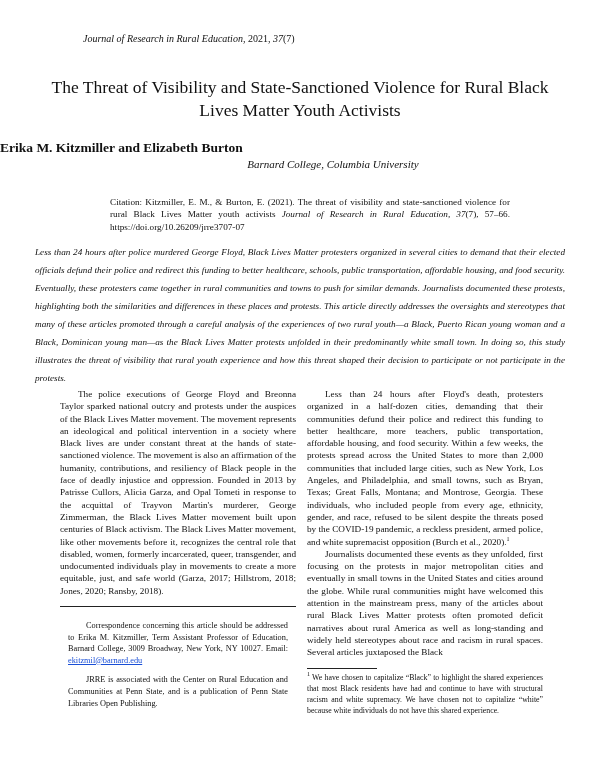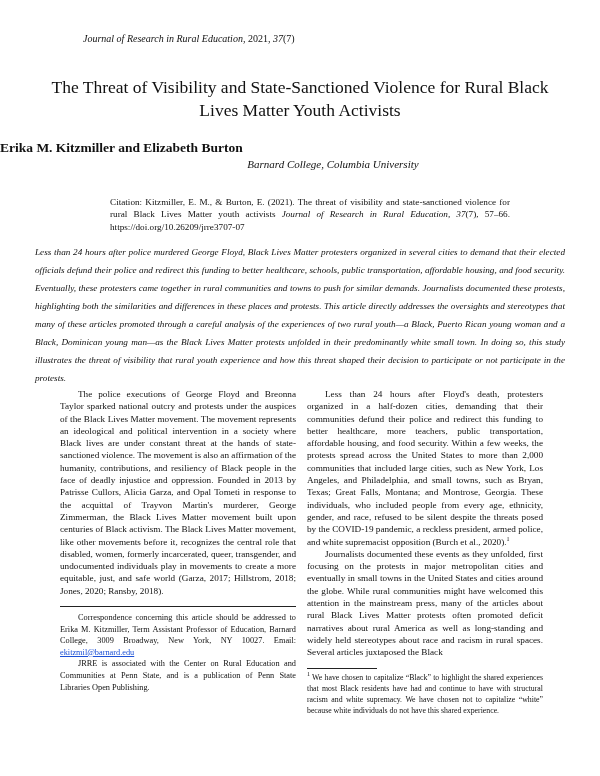--- a/index.html
+++ b/index.html
@@ -20,21 +20,21 @@
               line-height: 18px; font-style: italic; text-align: justify; margin: 0; }
   .col { position: absolute; top: 388px; width: 236px; font-size: 9.2px; line-height: 12.3px;
          text-align: justify; }
   .col.left { left: 60px; }
   .col.right { left: 307px; }
   .col p { margin: 0; text-indent: 18px; }
   .rule-long { position: absolute; left: 60px; top: 606px; width: 236px; height: 0;
                border-top: 1.2px solid #222; }
   .notes { position: absolute; left: 60px; top: 612px; width: 236px; font-size: 8.3px;
            line-height: 11.6px; text-align: justify; }
-  .notes p { margin: 0; text-indent: 18px; }
+  .notes p { margin: 8px; text-indent: 18px; }
   .notes a, .link { color: #1a4fd6; text-decoration: underline; }
   .rule-short { position: absolute; left: 307px; top: 668px; width: 70px; height: 0;
                 border-top: 1px solid #222; }
   .footnote { position: absolute; left: 307px; top: 672px; width: 236px; font-size: 7.8px;
               line-height: 11px; text-align: justify; margin: 0; }
   sup { font-size: 6px; vertical-align: super; line-height: 0; }
 </style>
 </head>
 <body>
 

